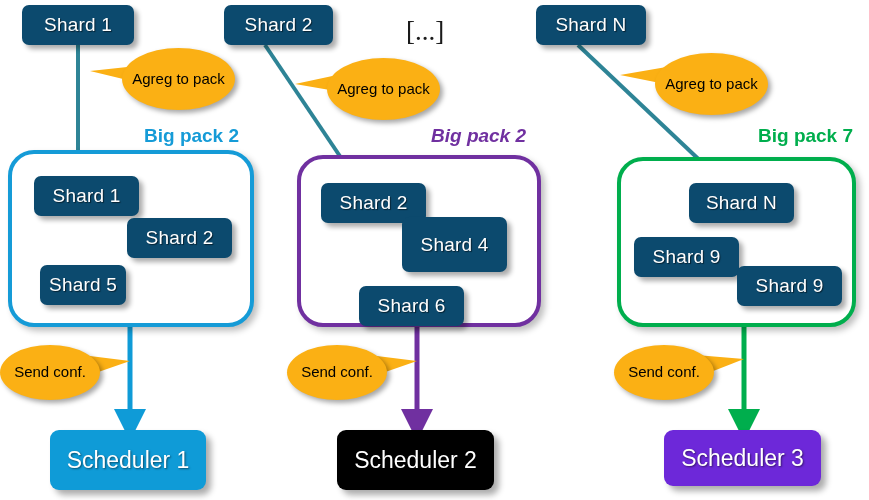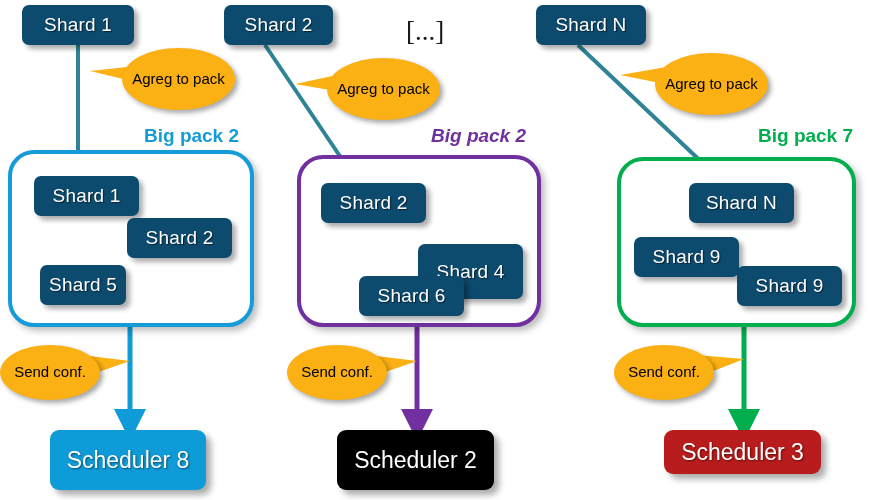--- a/index.html
+++ b/index.html
@@ -170,24 +170,24 @@
     <div class="shard" style="left:28px;top:111px;width:86px;height:40px;">
       <span>Shard 5</span>
     </div>
   </div>
 
   <div class="pack-title" style="left:431px;top:125px;color:#7030A0;font-style:italic;">Big pack 2</div>
   <div class="pack" style="left:297px;top:155px;width:244px;height:172px;border-color:#7030A0;">
     <div class="shard" style="left:20px;top:24px;width:105px;height:40px;">
       <span>Shard 2</span>
     </div>
-    <div class="shard" style="left:117px;top:58px;width:105px;height:55px;margin-top:27px;">
+    <div class="shard" style="left:101px;top:58px;width:105px;height:55px;">
       <span>Shard 4</span>
     </div>
-    <div class="shard" style="left:58px;top:117px;width:105px;height:40px;">
+    <div class="shard" style="left:58px;top:127px;width:105px;height:40px;">
       <span>Shard 6</span>
     </div>
   </div>
 
   <div class="pack-title" style="left:758px;top:125px;color:#00AE4D;">Big pack 7</div>
   <div class="pack" style="left:617px;top:157px;width:239px;height:170px;border-color:#00AE4D;">
     <div class="shard" style="left:68px;top:22px;width:105px;height:40px;">
       <span>Shard N</span>
     </div>
     <div class="shard" style="left:13px;top:76px;width:105px;height:40px;">
@@ -219,22 +219,22 @@
   <div class="callout" style="left:614px;top:345px;width:130px;height:55px;">
     <svg class="tail" width="130" height="55" viewBox="0 0 130 55">
       <path d="M130,14 L82,10 L84,32 Z" fill="#FBB014"></path>
     </svg>
     <div class="bubble" style="left:0;top:0;width:100px;height:55px;">
       <span>Send conf.</span>
     </div>
   </div>
 
   <div class="scheduler" style="left:50px;top:430px;width:156px;height:60px;background:#0F9BD7;">
-    <span>Scheduler 8</span>
+    <span>Scheduler 1</span>
   </div>
   <div class="scheduler" style="left:337px;top:430px;width:157px;height:60px;background:#000000;">
     <span>Scheduler 2</span>
   </div>
-  <div class="scheduler" style="left:664px;top:430px;width:157px;height:44px;background:#b91c1c;">
+  <div class="scheduler" style="left:664px;top:430px;width:157px;height:56px;background:#6d28d9;">
     <span>Scheduler 3</span>
   </div>
 
 </div>
 
 </body></html>

